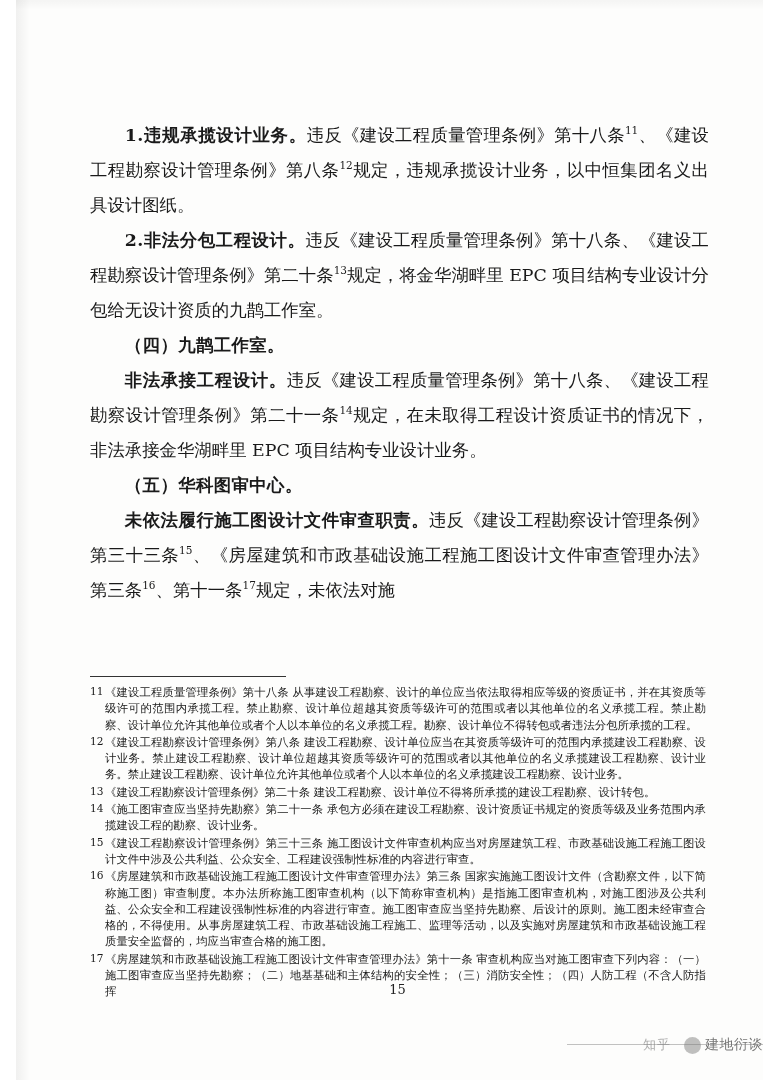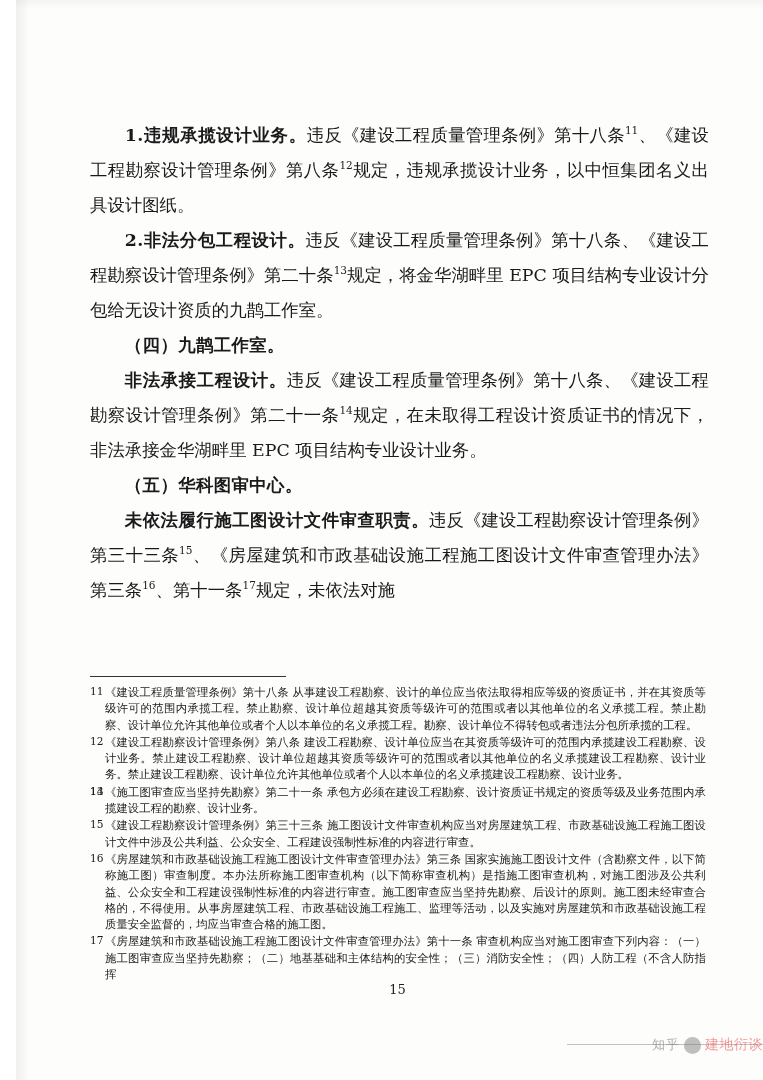--- a/index.html
+++ b/index.html
@@ -99,21 +99,21 @@
   }
   .watermark {
     position: absolute;
     right: 16px;
     top: 1028px;
     width: 196px;
     height: 34px;
     display: flex;
     align-items: center;
     justify-content: flex-end;
-    gap: 4px;
+    gap: 13px;
     opacity: 0.55;
   }
   .wm-logo {
     font-size: 13px;
     color: #6a6a6a;
     letter-spacing: 1px;
     font-family: "DejaVu Sans", "Liberation Sans", sans-serif;
   }
   .wm-badge {
     display: flex;
@@ -122,21 +122,21 @@
   }
   .wm-dot {
     width: 17px;
     height: 17px;
     border-radius: 50%;
     background: #8d8d8d;
     display: inline-block;
   }
   .wm-text {
     font-size: 14px;
-    color: #ef4444;
+    color: #000000;
     font-family: "DejaVu Sans", "Liberation Sans", sans-serif;
     letter-spacing: 0.5px;
   }
   .wm-strike {
     position: absolute;
     right: 16px;
     top: 1044px;
     width: 196px;
     height: 1px;
     background: rgba(120,120,120,0.45);
@@ -178,21 +178,21 @@
   <div class="footnote-area">
     <div class="fn-rule"></div>
     <div class="fn-list">
       <span class="fn-item">
         <span class="fn-num">11</span><span>《建设工程质量管理条例》第十八条 从事建设工程勘察、设计的单位应当依法取得相应等级的资质证书，并在其资质等级许可的范围内承揽工程。禁止勘察、设计单位超越其资质等级许可的范围或者以其他单位的名义承揽工程。禁止勘察、设计单位允许其他单位或者个人以本单位的名义承揽工程。勘察、设计单位不得转包或者违法分包所承揽的工程。</span>
       </span>
       <span class="fn-item">
         <span class="fn-num">12</span><span>《建设工程勘察设计管理条例》第八条 建设工程勘察、设计单位应当在其资质等级许可的范围内承揽建设工程勘察、设计业务。禁止建设工程勘察、设计单位超越其资质等级许可的范围或者以其他单位的名义承揽建设工程勘察、设计业务。禁止建设工程勘察、设计单位允许其他单位或者个人以本单位的名义承揽建设工程勘察、设计业务。</span>
       </span>
       <span class="fn-item">
-        <span class="fn-num">13</span>
+        <span class="fn-num">13</span><span>《建设工程勘察设计管理条例》第二十条 建设工程勘察、设计单位不得将所承揽的建设工程勘察、设计转包。</span>
       </span>
       <span class="fn-item">
         <span class="fn-num">14</span><span>《施工图审查应当坚持先勘察》第二十一条 承包方必须在建设工程勘察、设计资质证书规定的资质等级及业务范围内承揽建设工程的勘察、设计业务。</span>
       </span>
       <span class="fn-item">
         <span class="fn-num">15</span><span>《建设工程勘察设计管理条例》第三十三条 施工图设计文件审查机构应当对房屋建筑工程、市政基础设施工程施工图设计文件中涉及公共利益、公众安全、工程建设强制性标准的内容进行审查。</span>
       </span>
       <span class="fn-item">
         <span class="fn-num">16</span><span>《房屋建筑和市政基础设施工程施工图设计文件审查管理办法》第三条 国家实施施工图设计文件（含勘察文件，以下简称施工图）审查制度。本办法所称施工图审查机构（以下简称审查机构）是指施工图审查机构，对施工图涉及公共利益、公众安全和工程建设强制性标准的内容进行审查。施工图审查应当坚持先勘察、后设计的原则。施工图未经审查合格的，不得使用。从事房屋建筑工程、市政基础设施工程施工、监理等活动，以及实施对房屋建筑和市政基础设施工程质量安全监督的，均应当审查合格的施工图。</span>
       </span>

